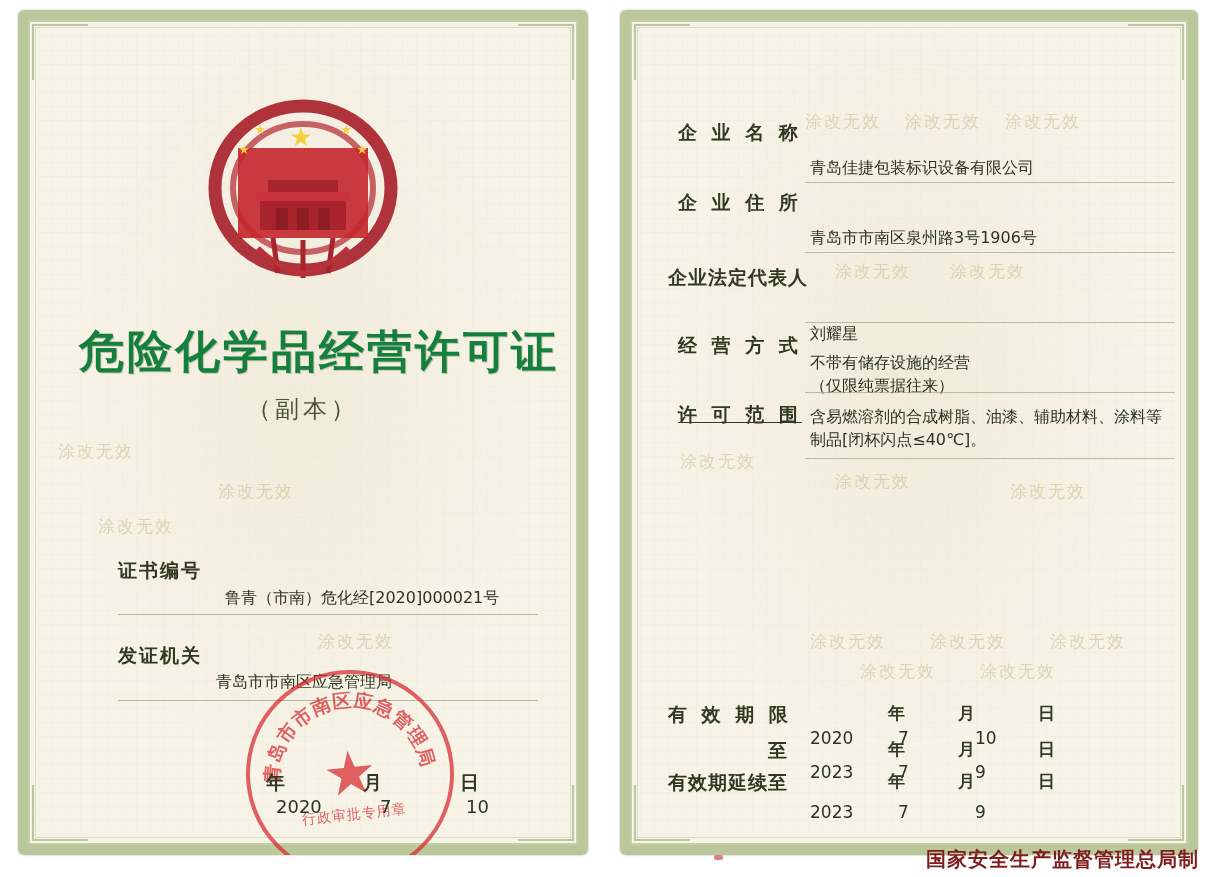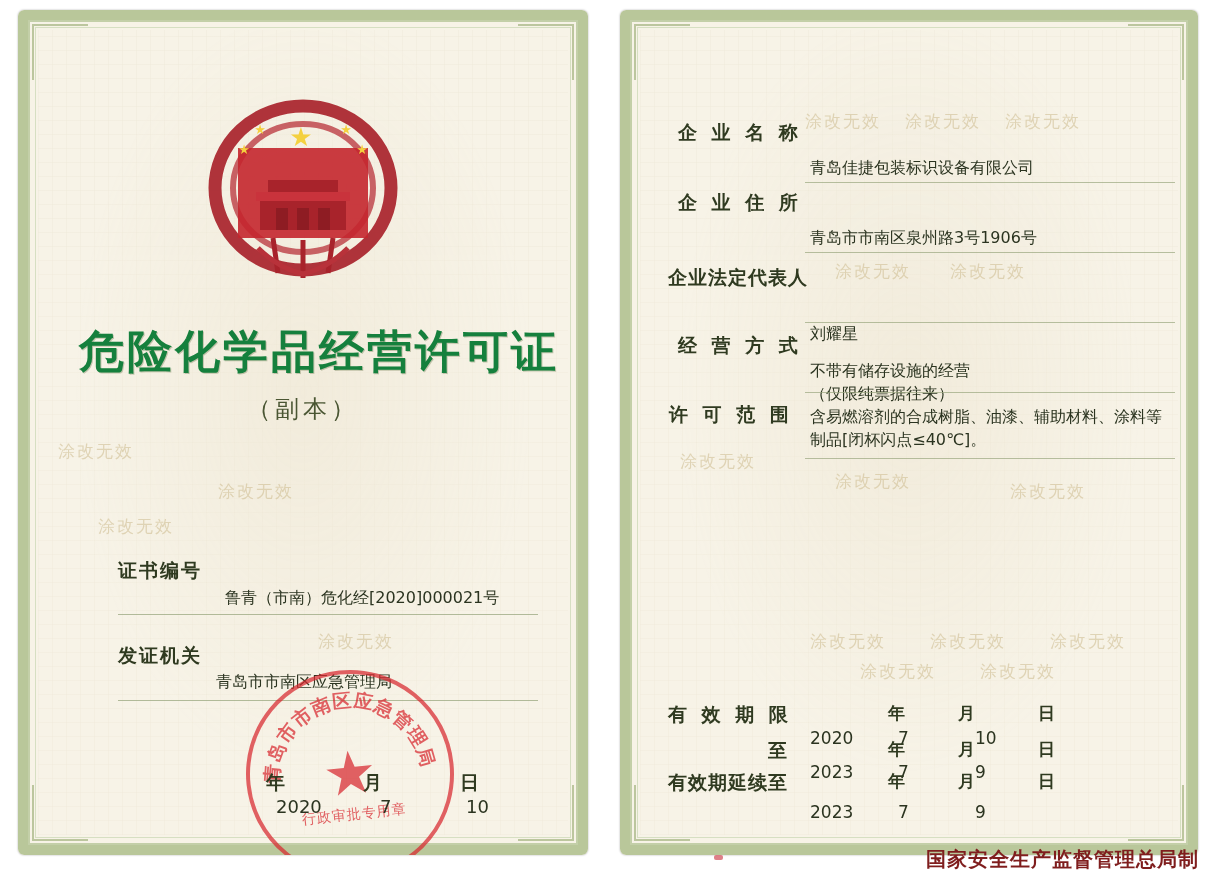--- a/index.html
+++ b/index.html
@@ -353,25 +353,25 @@
 
   <div class="r-label" style="top:180px; left:58px;">企 业 住 所</div>
   <div class="r-value" style="top:216px; left:190px;">青岛市市南区泉州路3号1906号</div>
   <div class="r-rule" style="top:242px; left:185px; width:370px;"></div>
 
   <div class="r-label" style="top:255px; left:48px; letter-spacing:1px;">企业法定代表人</div>
   <div class="r-value" style="top:286px; left:190px;margin-top:26px;">刘耀星</div>
   <div class="r-rule" style="top:312px; left:185px; width:370px;"></div>
 
   <div class="r-label" style="top:323px; left:58px;">经 营 方 式</div>
-  <div class="r-value" style="top:349px; left:190px; white-space:pre-line;">不带有储存设施的经营
+  <div class="r-value" style="top:341px; left:190px; white-space:pre-line;">不带有储存设施的经营
 （仅限纯票据往来）</div>
   <div class="r-rule" style="top:382px; left:185px; width:370px;"></div>
 
-  <div class="r-label" style="top:392px; left:49px;">许 可 范 围</div>
+  <div class="r-label" style="top:392px; left:58px;text-decoration:underline;">许 可 范 围</div>
   <div class="r-value" style="top:395px; left:190px; width:352px; white-space:normal;">含易燃溶剂的合成树脂、油漆、辅助材料、涂料等制品[闭杯闪点≤40℃]。</div>
   <div class="r-rule" style="top:448px; left:185px; width:370px;"></div>
 
   <div class="r-label" style="top:692px; left:48px;">有 效 期 限</div>
   <div class="ymd" style="top:692px; left:268px;">年</div>
   <div class="ymd" style="top:692px; left:338px;">月</div>
   <div class="ymd" style="top:692px; left:418px;">日</div>
   <div class="date-num" style="top:718px; left:190px;">2020</div>
   <div class="date-num" style="top:718px; left:278px;">7</div>
   <div class="date-num" style="top:718px; left:355px;">10</div>

